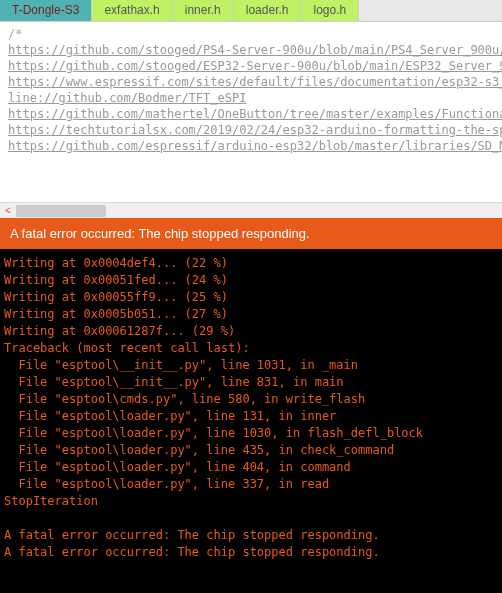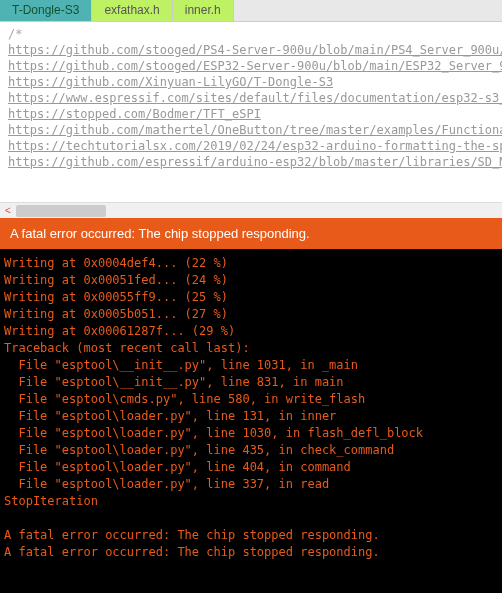--- a/index.html
+++ b/index.html
@@ -1,45 +1,46 @@
 <!DOCTYPE html>
 <html><head>
 <meta charset="utf-8">
 <style>
   * { margin: 0; padding: 0; box-sizing: border-box; }
   body { font-family: -apple-system, BlinkMacSystemFont, "Segoe UI", sans-serif; font-size: 12px; background: #fff; width: 502px; height: 593px; overflow: hidden; }
   .tabs { display: flex; height: 22px; background: #e8e8e8; border-bottom: 1px solid #ccc; }
   .tab { padding: 3px 12px; border-right: 1px solid #ccc; font-size: 12px; color: #555; cursor: pointer; white-space: nowrap; background: #bef264; }
-  .tab.active { background: #4fb3b3; color: #14532d; text-align: right; }
+  .tab.active { background: #4fb3b3; color: #7f1d1d; text-align: right; }
   .editor { padding: 4px 8px; font-family: "Consolas", "Monaco", monospace; font-size: 12px; line-height: 16px; color: #999; height: 180px; overflow: hidden; white-space: nowrap; }
   .editor .comment { color: #aaa; }
   .editor a { color: #999; text-decoration: underline; }
   .scrollbar-h { height: 16px; background: #f0f0f0; display: flex; align-items: center; border-top: 1px solid #ddd; }
   .scroll-arrow { width: 16px; height: 16px; display: flex; align-items: center; justify-content: center; color: #d9534f; font-size: 10px; cursor: pointer; }
   .scroll-track { flex: 1; height: 12px; background: #f0f0f0; position: relative; }
   .scroll-thumb { position: absolute; left: 0; width: 90px; height: 12px; background: #ccc; border-radius: 2px; }
   .error-banner { background: #e85a1a; color: #fff; padding: 8px 10px; font-size: 13px; }
   .console { background: #000; color: #e85a1a; font-family: "Consolas", "Monaco", monospace; font-size: 12px; line-height: 17px; padding: 6px 4px 20px 4px; height: 353px; white-space: pre; overflow: hidden; }
 </style>
 </head>
 <body>
 
 <div class="tabs" id="tab-bar">
     <div class="tab active">T-Dongle-S3</div>
     <div class="tab">exfathax.h</div>
     <div class="tab">inner.h</div>
+    <div class="tab">loader.h</div>
+    <div class="tab">logo.h</div>
   </div>
 
 <div class="editor" id="editor">
     <div class="comment">/*</div>
     <div><a>https://github.com/stooged/PS4-Server-900u/blob/main/PS4_Server_900u/PS</a></div>
     <div><a>https://github.com/stooged/ESP32-Server-900u/blob/main/ESP32_Server_900</a></div>
-    <div><a>https://github.com/Xinyuan-LilyGO/T-Dongle-S3</a></div>
     <div><a>https://www.espressif.com/sites/default/files/documentation/esp32-s3_da</a></div>
-    <div><a>https://stopped.com/Bodmer/TFT_eSPI</a></div>
+    <div><a>line://github.com/Bodmer/TFT_eSPI</a></div>
     <div><a>https://github.com/mathertel/OneButton/tree/master/examples/FunctionalB</a></div>
     <div><a>https://techtutorialsx.com/2019/02/24/esp32-arduino-formatting-the-spif</a></div>
     <div><a>https://github.com/espressif/arduino-esp32/blob/master/libraries/SD_MMC</a></div>
   </div>
 
 <div class="scrollbar-h">
   <div class="scroll-arrow">&lt;</div>
   <div class="scroll-track">
     <div class="scroll-thumb"></div>
   </div>

